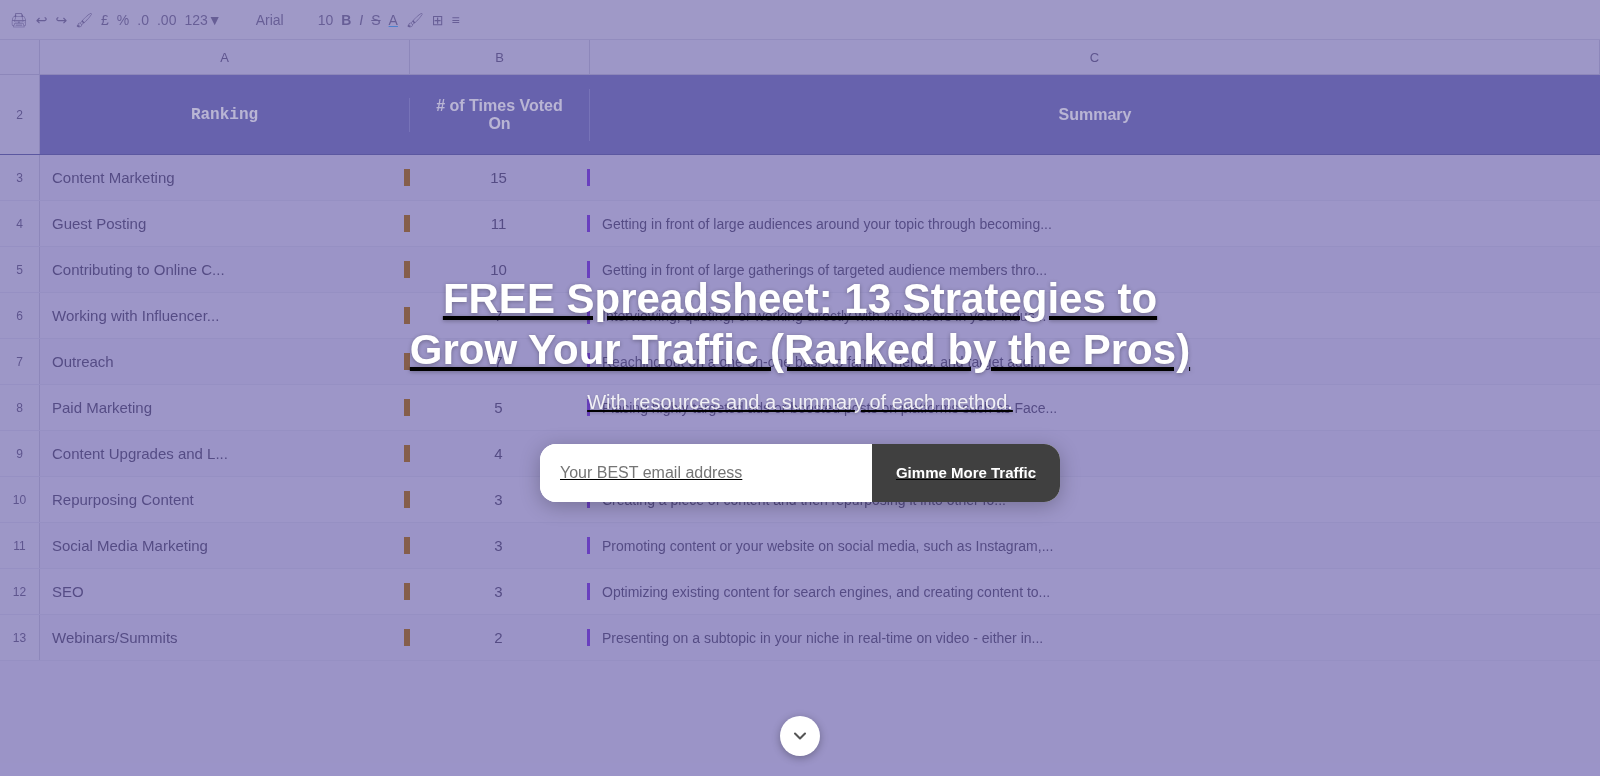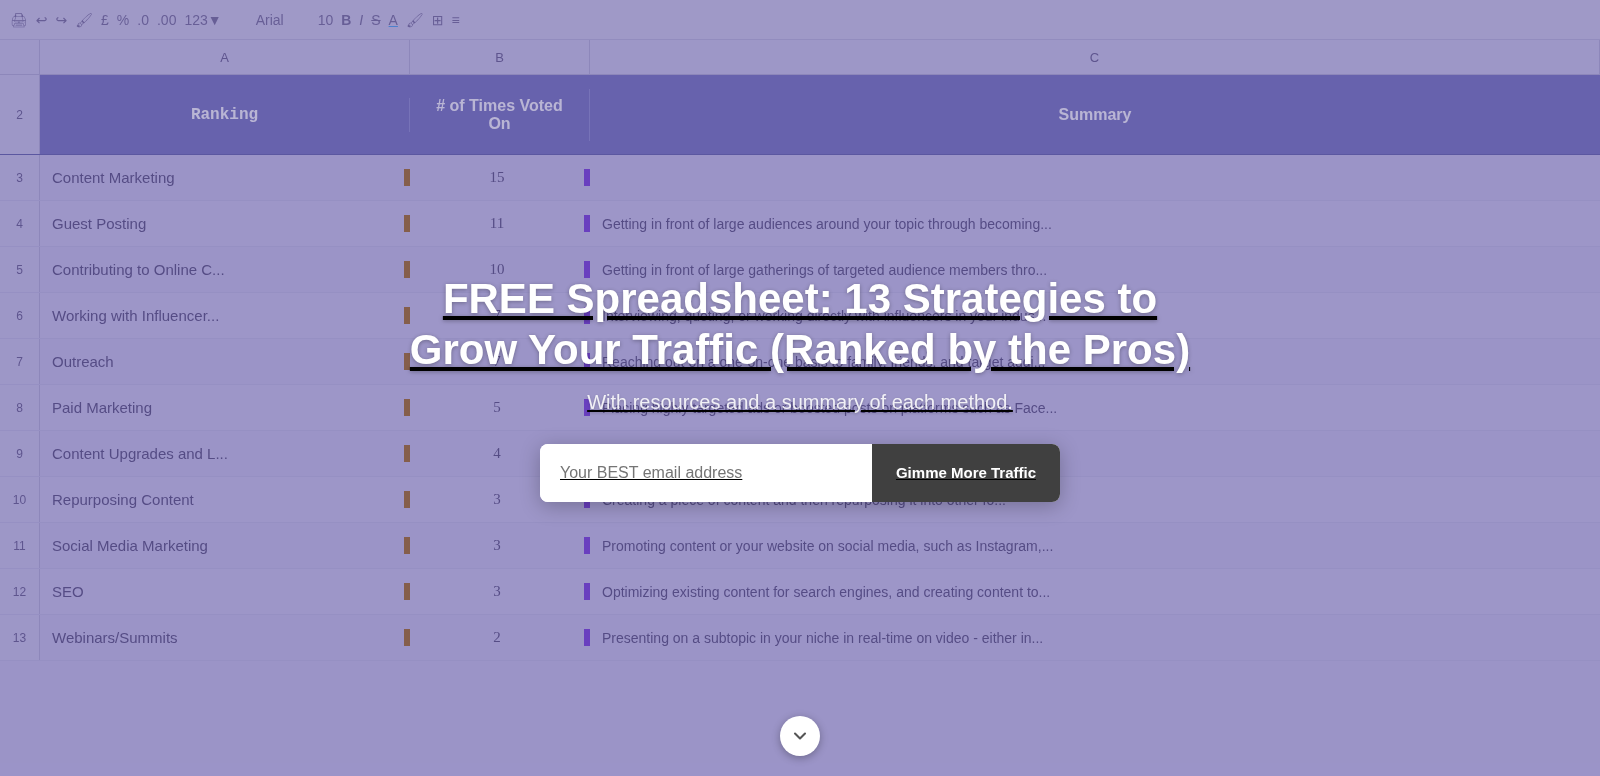--- a/index.html
+++ b/index.html
@@ -135,21 +135,21 @@
     .dr-cell {
       padding: 0 12px;
       color: #4a4070;
       font-size: 15px;
       overflow: hidden;
       white-space: nowrap;
       text-overflow: ellipsis;
     }
 
     .dr-a { width: 370px; border-right: 6px solid #a16207; }
-    .dr-b { width: 180px; border-right: 6px solid #6d28d9; text-align: center; display: flex; align-items: center; justify-content: center; font-family: Liberation Serif, serif; }
+    .dr-b { width: 180px; border-right: 3px solid #6d28d9; text-align: center; display: flex; align-items: center; justify-content: center; }
     .dr-c { flex: 1; color: #4a4070; font-size: 14px; }
 
     
     .overlay {
       position: absolute;
       top: 0; left: 0; width: 100%; height: 100%;
       background: rgba(100, 90, 160, 0.45);
       z-index: 10;
       display: flex;
       flex-direction: column;
@@ -175,21 +175,21 @@
       font-size: 20px;
       text-align: center;
       margin-bottom: 30px;
       text-shadow: 0 1px 3px rgba(0,0,0,0.2);
     }
 
     .email-form {
       display: flex;
       align-items: center;
       background: white;
-      border-radius: 8px;
+      border-radius: 16px;
       overflow: hidden;
       box-shadow: 0 4px 20px rgba(0,0,0,0.25);
       width: 520px;
       height: 58px;
     }
 
     .email-input {
       flex: 1;
       border: none;
       outline: none;

